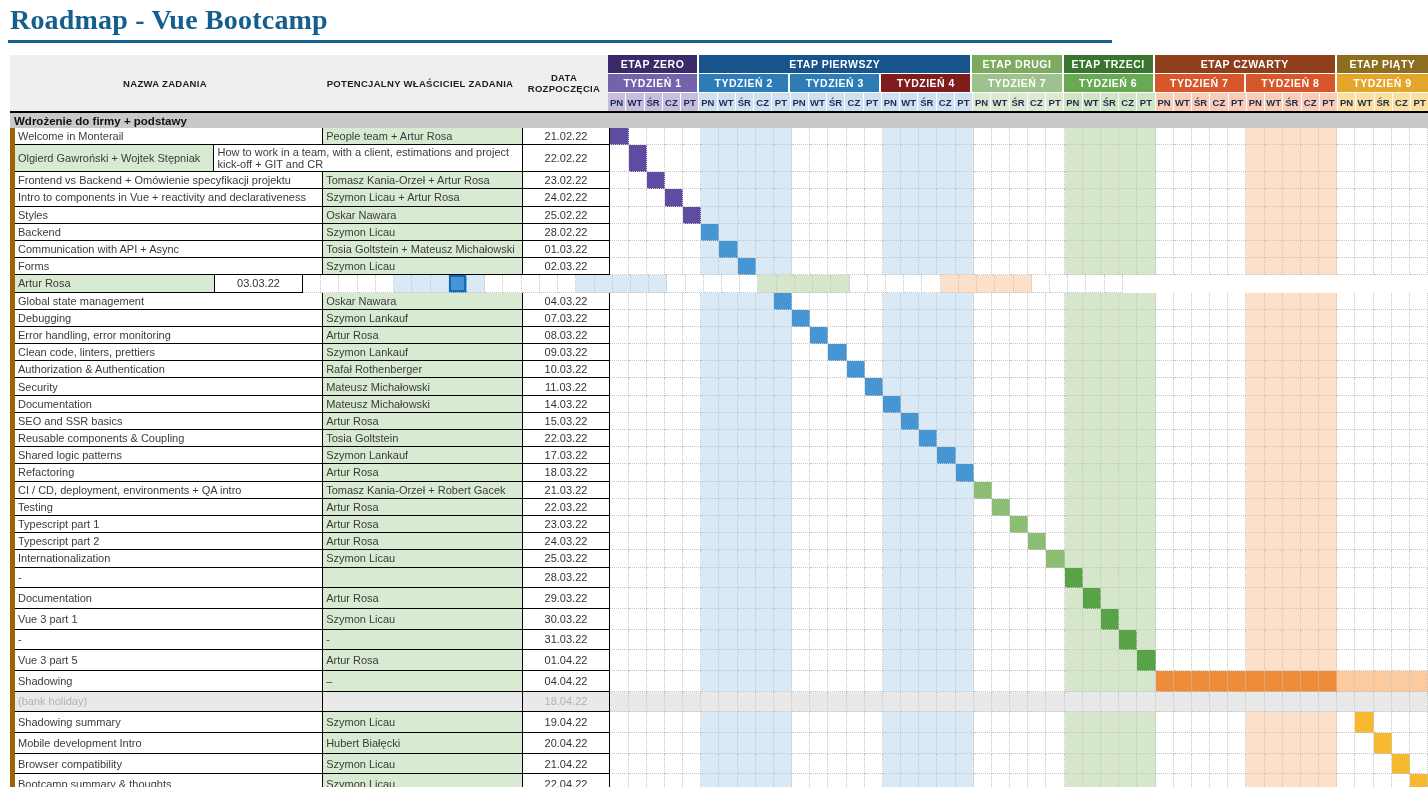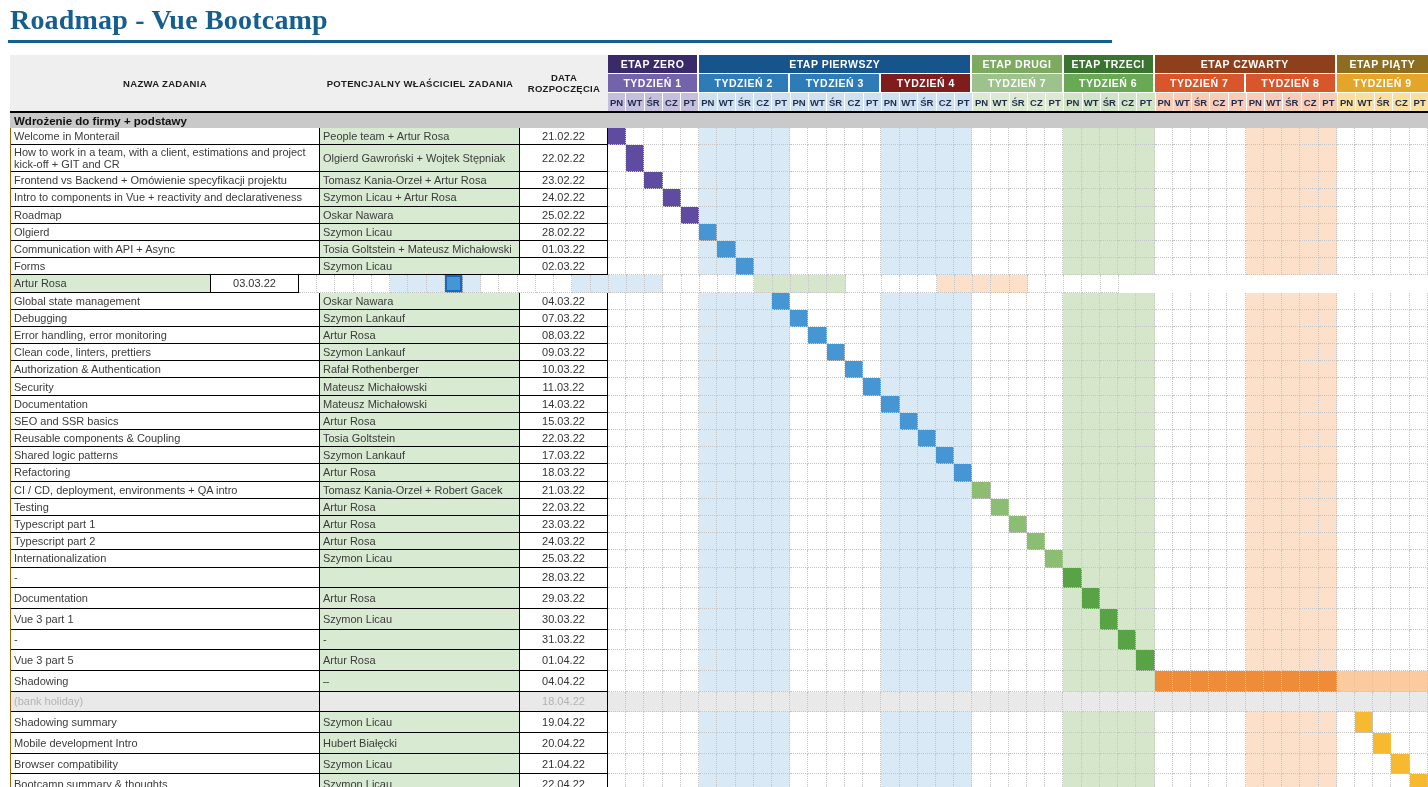--- a/index.html
+++ b/index.html
@@ -20,21 +20,21 @@
     display:flex;align-items:center;justify-content:center;box-sizing:border-box;border-right:2px solid #fff;}
   .stage:last-child,.week:last-child{border-right:none;}
   .dh{flex:1;box-sizing:border-box;border-right:1px solid #fff;display:flex;align-items:center;
     justify-content:center;font-size:9.5px;font-weight:bold;color:#1d2c4d;}
   .dh:last-child{border-right:none;}
   
   .section{display:flex;align-items:center;height:17px;background:#c9c9c9;border-top:2px solid #000;
     box-sizing:border-box;font-size:11.5px;font-weight:bold;color:#111;padding-left:4px;}
   
   .rows{width:1418px;}
-  .row{display:flex;height:17.2px;border-left:1px solid #a16207;box-sizing:border-box;}
+  .row{display:flex;height:17.2px;border-left:5px solid #a16207;box-sizing:border-box;}
   .row.h2{height:27px;}
   .row.tall{height:20.7px;}
   .c{box-sizing:border-box;border-right:1px solid #000;border-bottom:1px solid #000;
     font-size:11px;color:#3b3b3b;display:flex;align-items:center;overflow:hidden;}
   .c.name{width:309px;padding:0 3px;line-height:12px;}
   .c.owner{width:200px;background:#d9ead3;padding:0 3px;}
   .c.date{width:88px;justify-content:center;color:#333;}
   .row.holiday .c{background:#e9e9e9;color:#b3b3b3;}
   .gantt{width:820px;display:flex;}
   .gc{flex:1;box-sizing:border-box;border-right:1px dotted #c6c6c6;border-bottom:1px dotted #c6c6c6;}
@@ -172,22 +172,22 @@
           <div class="gc" style="background: rgb(252, 224, 202);"></div>
           <div class="gc" style="background: rgb(252, 224, 202);"></div>
           <div class="gc"></div>
           <div class="gc"></div>
           <div class="gc"></div>
           <div class="gc"></div>
           <div class="gc"></div>
         </div>
       </div>
       <div class="row h2">
+        <div class="c owner">Olgierd Gawroński + Wojtek Stępniak</div>
         <div class="c name">How to work in a team, with a client, estimations and project kick-off + GIT and CR</div>
-        <div class="c owner">Olgierd Gawroński + Wojtek Stępniak</div>
         <div class="c date">22.02.22</div>
         <div class="gantt">
           <div class="gc"></div>
           <div class="gc" style="background: rgb(95, 76, 160);"></div>
           <div class="gc"></div>
           <div class="gc"></div>
           <div class="gc"></div>
           <div class="gc" style="background: rgb(217, 233, 246);"></div>
           <div class="gc" style="background: rgb(217, 233, 246);"></div>
           <div class="gc" style="background: rgb(217, 233, 246);"></div>
@@ -328,21 +328,21 @@
           <div class="gc" style="background: rgb(252, 224, 202);"></div>
           <div class="gc" style="background: rgb(252, 224, 202);"></div>
           <div class="gc"></div>
           <div class="gc"></div>
           <div class="gc"></div>
           <div class="gc"></div>
           <div class="gc"></div>
         </div>
       </div>
       <div class="row">
-        <div class="c name">Roadmap</div>
+        <div class="c name">Styles</div>
         <div class="c owner">Oskar Nawara</div>
         <div class="c date">25.02.22</div>
         <div class="gantt">
           <div class="gc"></div>
           <div class="gc"></div>
           <div class="gc"></div>
           <div class="gc"></div>
           <div class="gc" style="background: rgb(95, 76, 160);"></div>
           <div class="gc" style="background: rgb(217, 233, 246);"></div>
           <div class="gc" style="background: rgb(217, 233, 246);"></div>
@@ -380,21 +380,21 @@
           <div class="gc" style="background: rgb(252, 224, 202);"></div>
           <div class="gc" style="background: rgb(252, 224, 202);"></div>
           <div class="gc"></div>
           <div class="gc"></div>
           <div class="gc"></div>
           <div class="gc"></div>
           <div class="gc"></div>
         </div>
       </div>
       <div class="row">
-        <div class="c name">Olgierd</div>
+        <div class="c name">Backend</div>
         <div class="c owner">Szymon Licau</div>
         <div class="c date">28.02.22</div>
         <div class="gantt">
           <div class="gc"></div>
           <div class="gc"></div>
           <div class="gc"></div>
           <div class="gc"></div>
           <div class="gc"></div>
           <div class="gc" style="background: rgb(69, 150, 211);"></div>
           <div class="gc" style="background: rgb(217, 233, 246);"></div>

